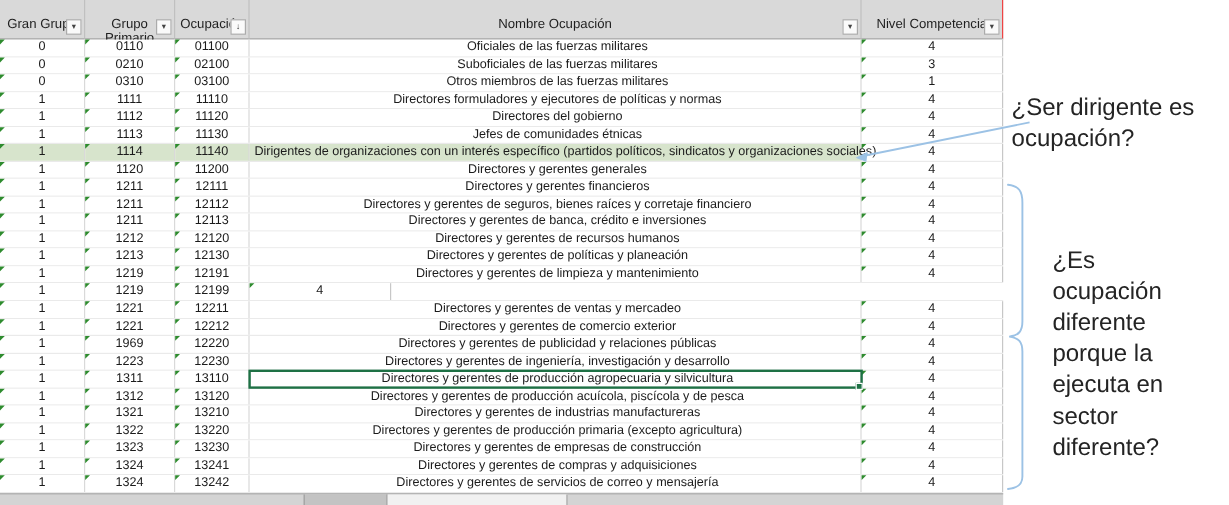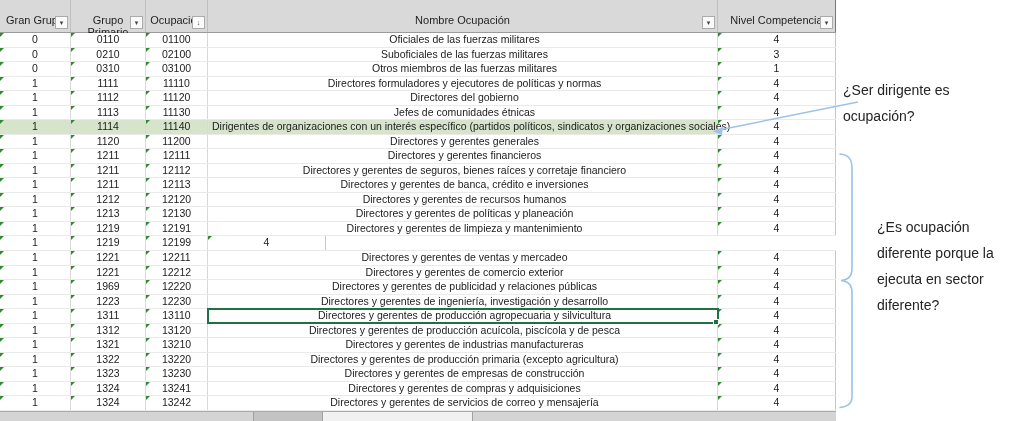--- a/index.html
+++ b/index.html
@@ -35,24 +35,24 @@
 
   
   .tabbar { position:absolute; left:0; top:411px; width:836px; height:10px; background:#d4d4d4;
     border-top:1px solid #ababab; }
   .tabseg1 { position:absolute; left:253px; top:0; width:70px; height:10px;
     background:#c3c3c3; border-left:1px solid #a0a0a0; border-right:1px solid #a0a0a0; }
   .tabseg2 { position:absolute; left:323px; top:0; width:150px; height:10px;
     background:#f1f1f1; border-right:1px solid #a0a0a0; }
 
   
-  .annot { position:absolute; color:var(--annotation_text,#242424); font-size:14px;
+  .annot { position:absolute; color:var(--annotation_text,#242424); font-size:20px;
     line-height:26px; font-weight:400; }
   .q1 { left:843px; top:77px; width:165px; }
-  .q2 { left:877px; top:214px; width:128px; }
+  .q2 { left:877px; top:204px; width:128px; }
   svg.overlay { position:absolute; left:0; top:0; width:1024px; height:421px;
     pointer-events:none; }
 </style>
 </head>
 <body>
 
 <div class="stage">
 
   <div class="sheet">
     <div class="hdr">

